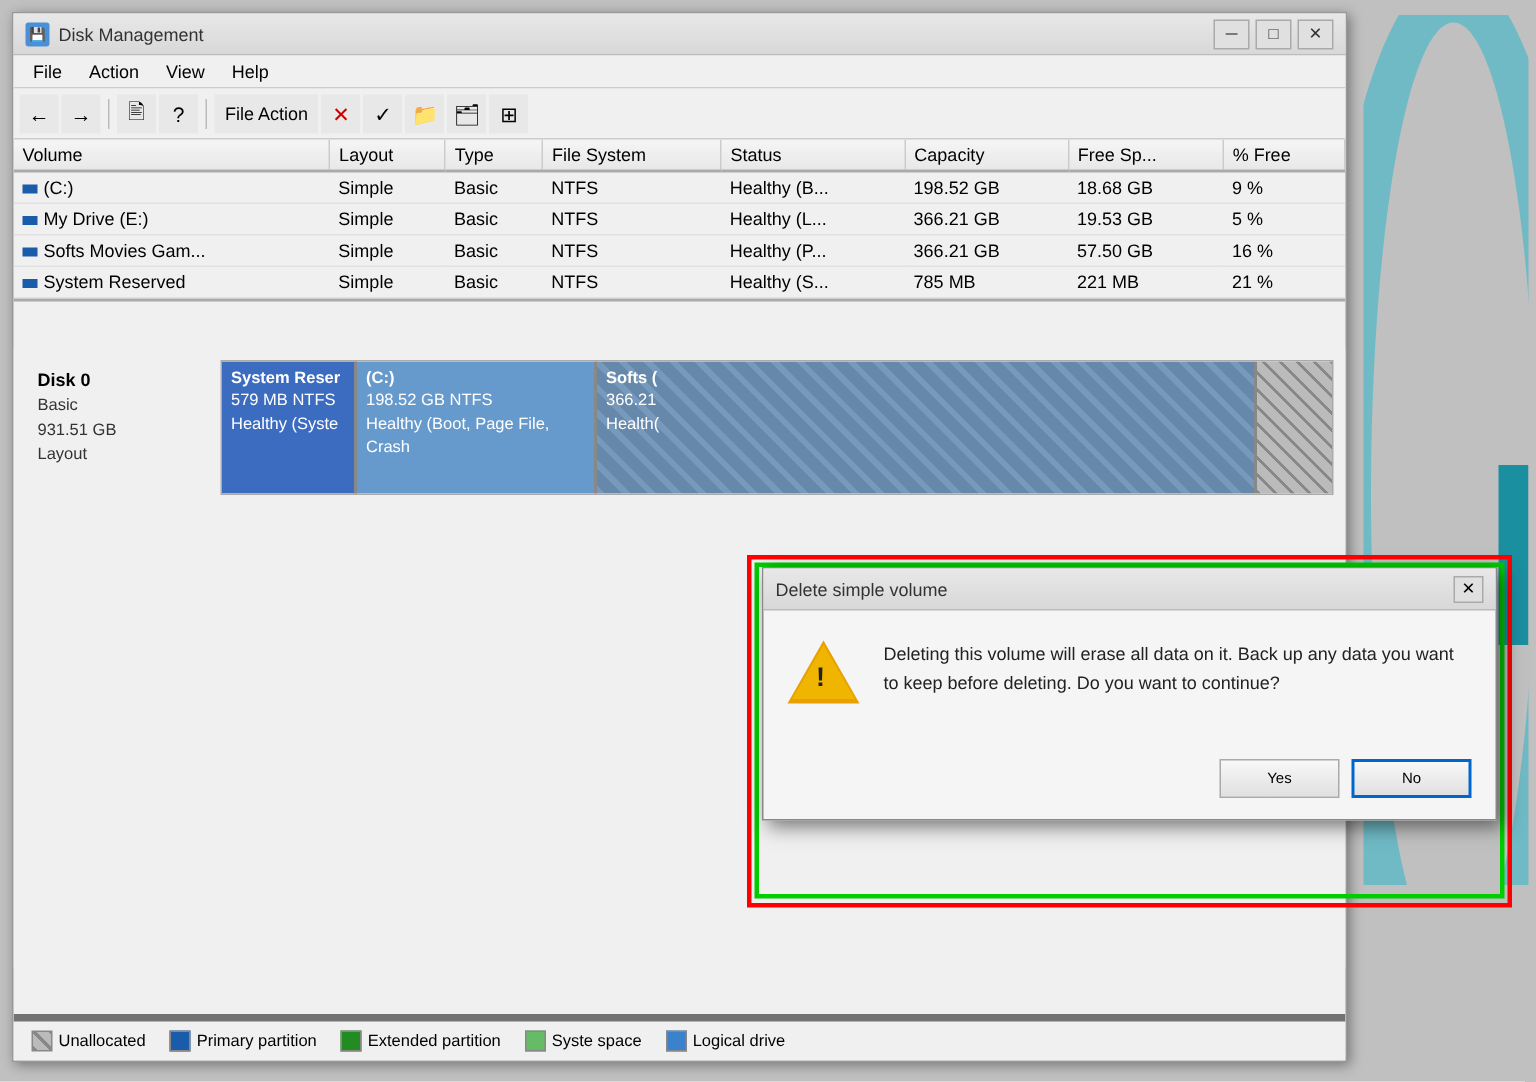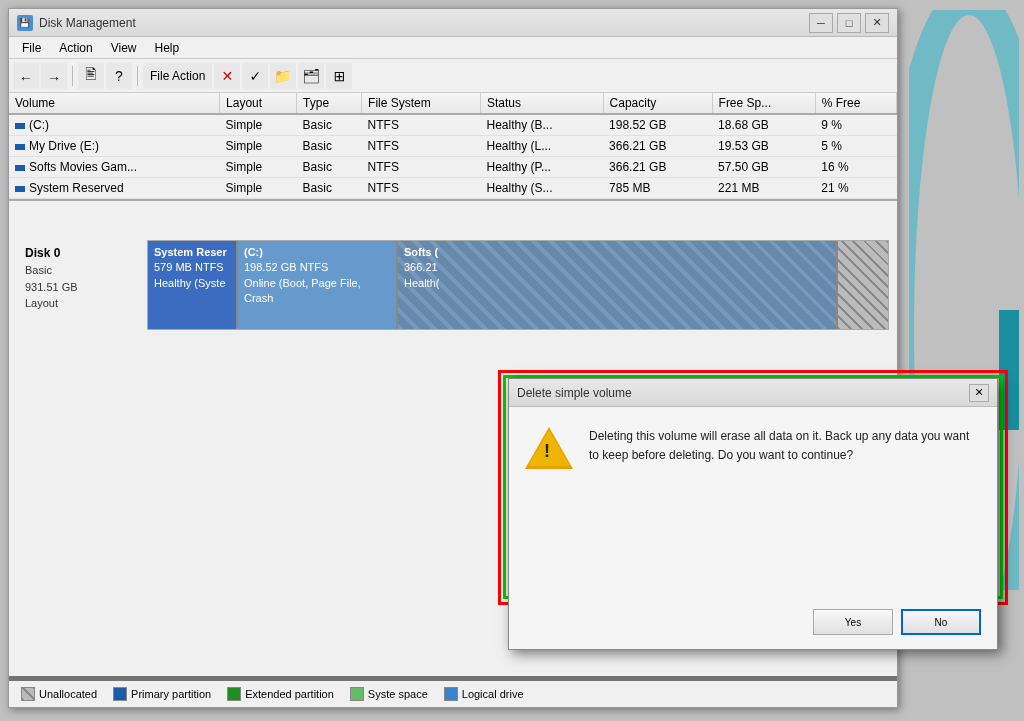--- a/index.html
+++ b/index.html
@@ -268,21 +268,21 @@
       pointer-events: none;
       z-index: 6;
     }
 
     
     .dialog-overlay {
       position: absolute;
       top: 378px;
       left: 508px;
       width: 490px;
-      height: 272px;
+      height: 169px;
       background: #f5f5f5;
       border: 1px solid #888;
       box-shadow: 4px 4px 12px rgba(0,0,0,0.5);
       z-index: 10;
       display: flex;
       flex-direction: column;
     }
     .dialog-title-bar {
       background: linear-gradient(to bottom, #e8e8e8, #d8d8d8);
       height: 28px;
@@ -485,21 +485,21 @@
         </div>
         <div class="disk-partitions">
           <div class="partition system-reserved">
             <div class="partition-name">System Reser</div>
             <div>579 MB NTFS</div>
             <div>Healthy (Syste</div>
           </div>
           <div class="partition c-drive">
             <div class="partition-name">(C:)</div>
             <div>198.52 GB NTFS</div>
-            <div>Online (Boot, Page File, Crash</div>
+            <div>Healthy (Boot, Page File, Crash</div>
           </div>
           <div class="partition softs" style="background: repeating-linear-gradient(45deg,#7799bb 0px,#7799bb 4px,#6688aa 4px,#6688aa 12px); color:white;">
             <div class="partition-name">Softs (</div>
             <div>366.21</div>
             <div>Health(</div>
           </div>
           <div class="partition unallocated"></div>
         </div>
       </div>
     </div>

